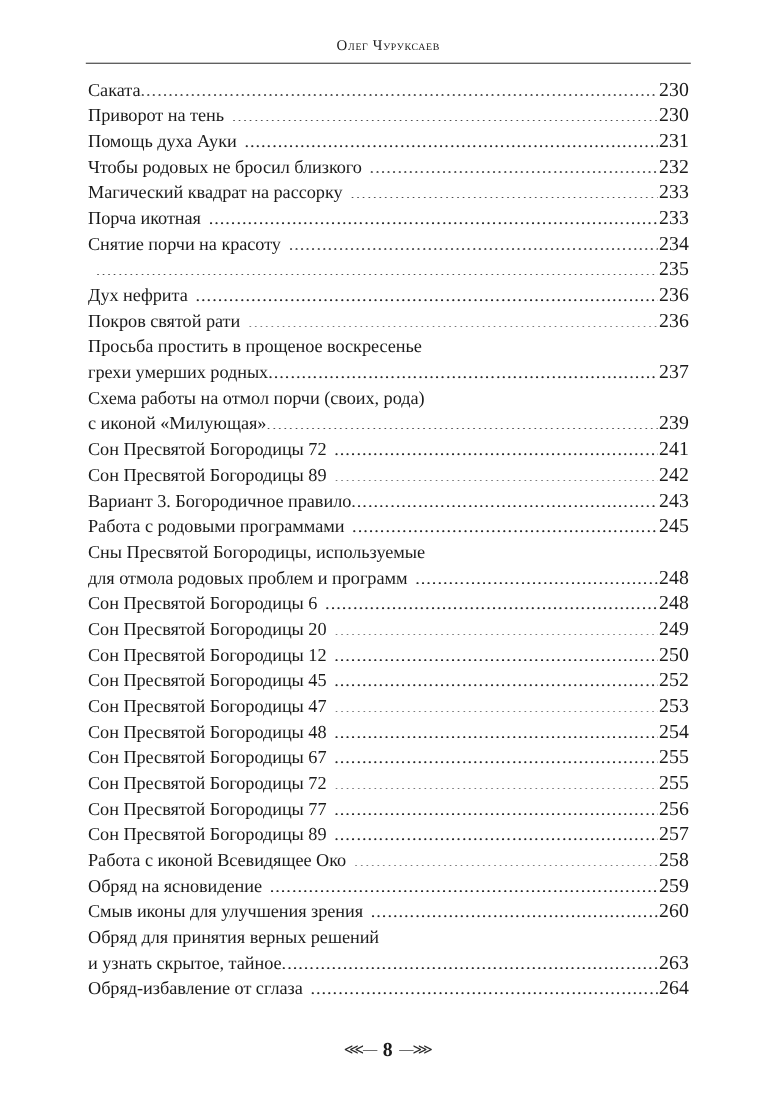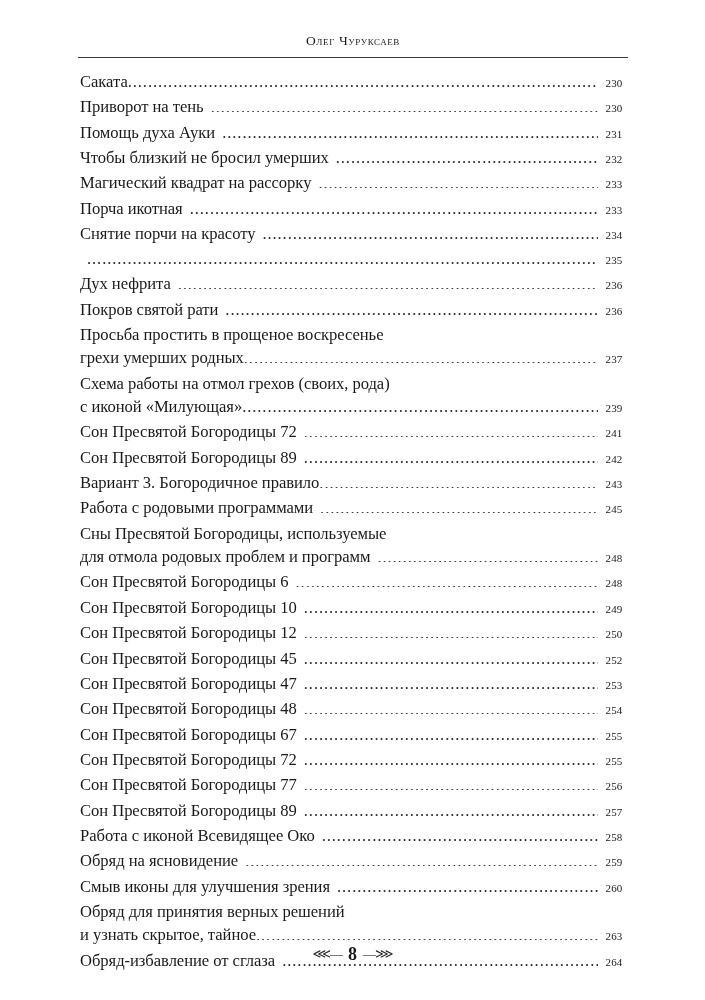--- a/index.html
+++ b/index.html
@@ -81,22 +81,22 @@
     font-size: 16.6px;
     color: #2b2b2b;
     white-space: nowrap;
   }
   
   .gap .toc-dots { margin-left: 7px; }
   
   .toc-entry.nonum .toc-dots::before { content: ""; }
   .toc-page {
     flex: 0 0 auto;
-    font-size: 11px;
-    text-align: center;
+    font-size: 18px;
+    text-align: left;
     min-width: 30px;
     padding-left: 1.5px;
     letter-spacing: 0.1px;
   }
 
   
   .folio {
     position: absolute;
     left: 0;
     top: 944px;
@@ -139,21 +139,21 @@
         <span class="toc-title">Приворот на тень</span>
         <span class="toc-dots"></span>
         <span class="toc-page">230</span>
       </div>
       <div class="toc-entry gap">
         <span class="toc-title">Помощь духа Ауки</span>
         <span class="toc-dots"></span>
         <span class="toc-page">231</span>
       </div>
       <div class="toc-entry gap">
-        <span class="toc-title">Чтобы близкий не бросил умерших</span>
+        <span class="toc-title">Чтобы родовых не бросил близкого</span>
         <span class="toc-dots"></span>
         <span class="toc-page">232</span>
       </div>
       <div class="toc-entry gap">
         <span class="toc-title">Магический квадрат на рассорку</span>
         <span class="toc-dots"></span>
         <span class="toc-page">233</span>
       </div>
       <div class="toc-entry gap">
         <span class="toc-title">Порча икотная</span>
@@ -183,21 +183,21 @@
         <span class="toc-title">Просьба простить в прощеное воскресенье</span>
         <span class="toc-dots"></span>
         <span class="toc-page"></span>
       </div>
       <div class="toc-entry">
         <span class="toc-title">грехи умерших родных</span>
         <span class="toc-dots"></span>
         <span class="toc-page">237</span>
       </div>
       <div class="toc-entry nonum">
-        <span class="toc-title">Схема работы на отмол грехов (своих, рода)</span>
+        <span class="toc-title">Схема работы на отмол порчи (своих, рода)</span>
         <span class="toc-dots"></span>
         <span class="toc-page"></span>
       </div>
       <div class="toc-entry">
         <span class="toc-title">с иконой «Милующая»</span>
         <span class="toc-dots"></span>
         <span class="toc-page">239</span>
       </div>
       <div class="toc-entry gap">
         <span class="toc-title">Сон Пресвятой Богородицы 72</span>
@@ -228,21 +228,21 @@
         <span class="toc-title">для отмола родовых проблем и программ</span>
         <span class="toc-dots"></span>
         <span class="toc-page">248</span>
       </div>
       <div class="toc-entry gap">
         <span class="toc-title">Сон Пресвятой Богородицы 6</span>
         <span class="toc-dots"></span>
         <span class="toc-page">248</span>
       </div>
       <div class="toc-entry gap">
-        <span class="toc-title">Сон Пресвятой Богородицы 10</span>
+        <span class="toc-title">Сон Пресвятой Богородицы 20</span>
         <span class="toc-dots"></span>
         <span class="toc-page">249</span>
       </div>
       <div class="toc-entry gap">
         <span class="toc-title">Сон Пресвятой Богородицы 12</span>
         <span class="toc-dots"></span>
         <span class="toc-page">250</span>
       </div>
       <div class="toc-entry gap">
         <span class="toc-title">Сон Пресвятой Богородицы 45</span>

